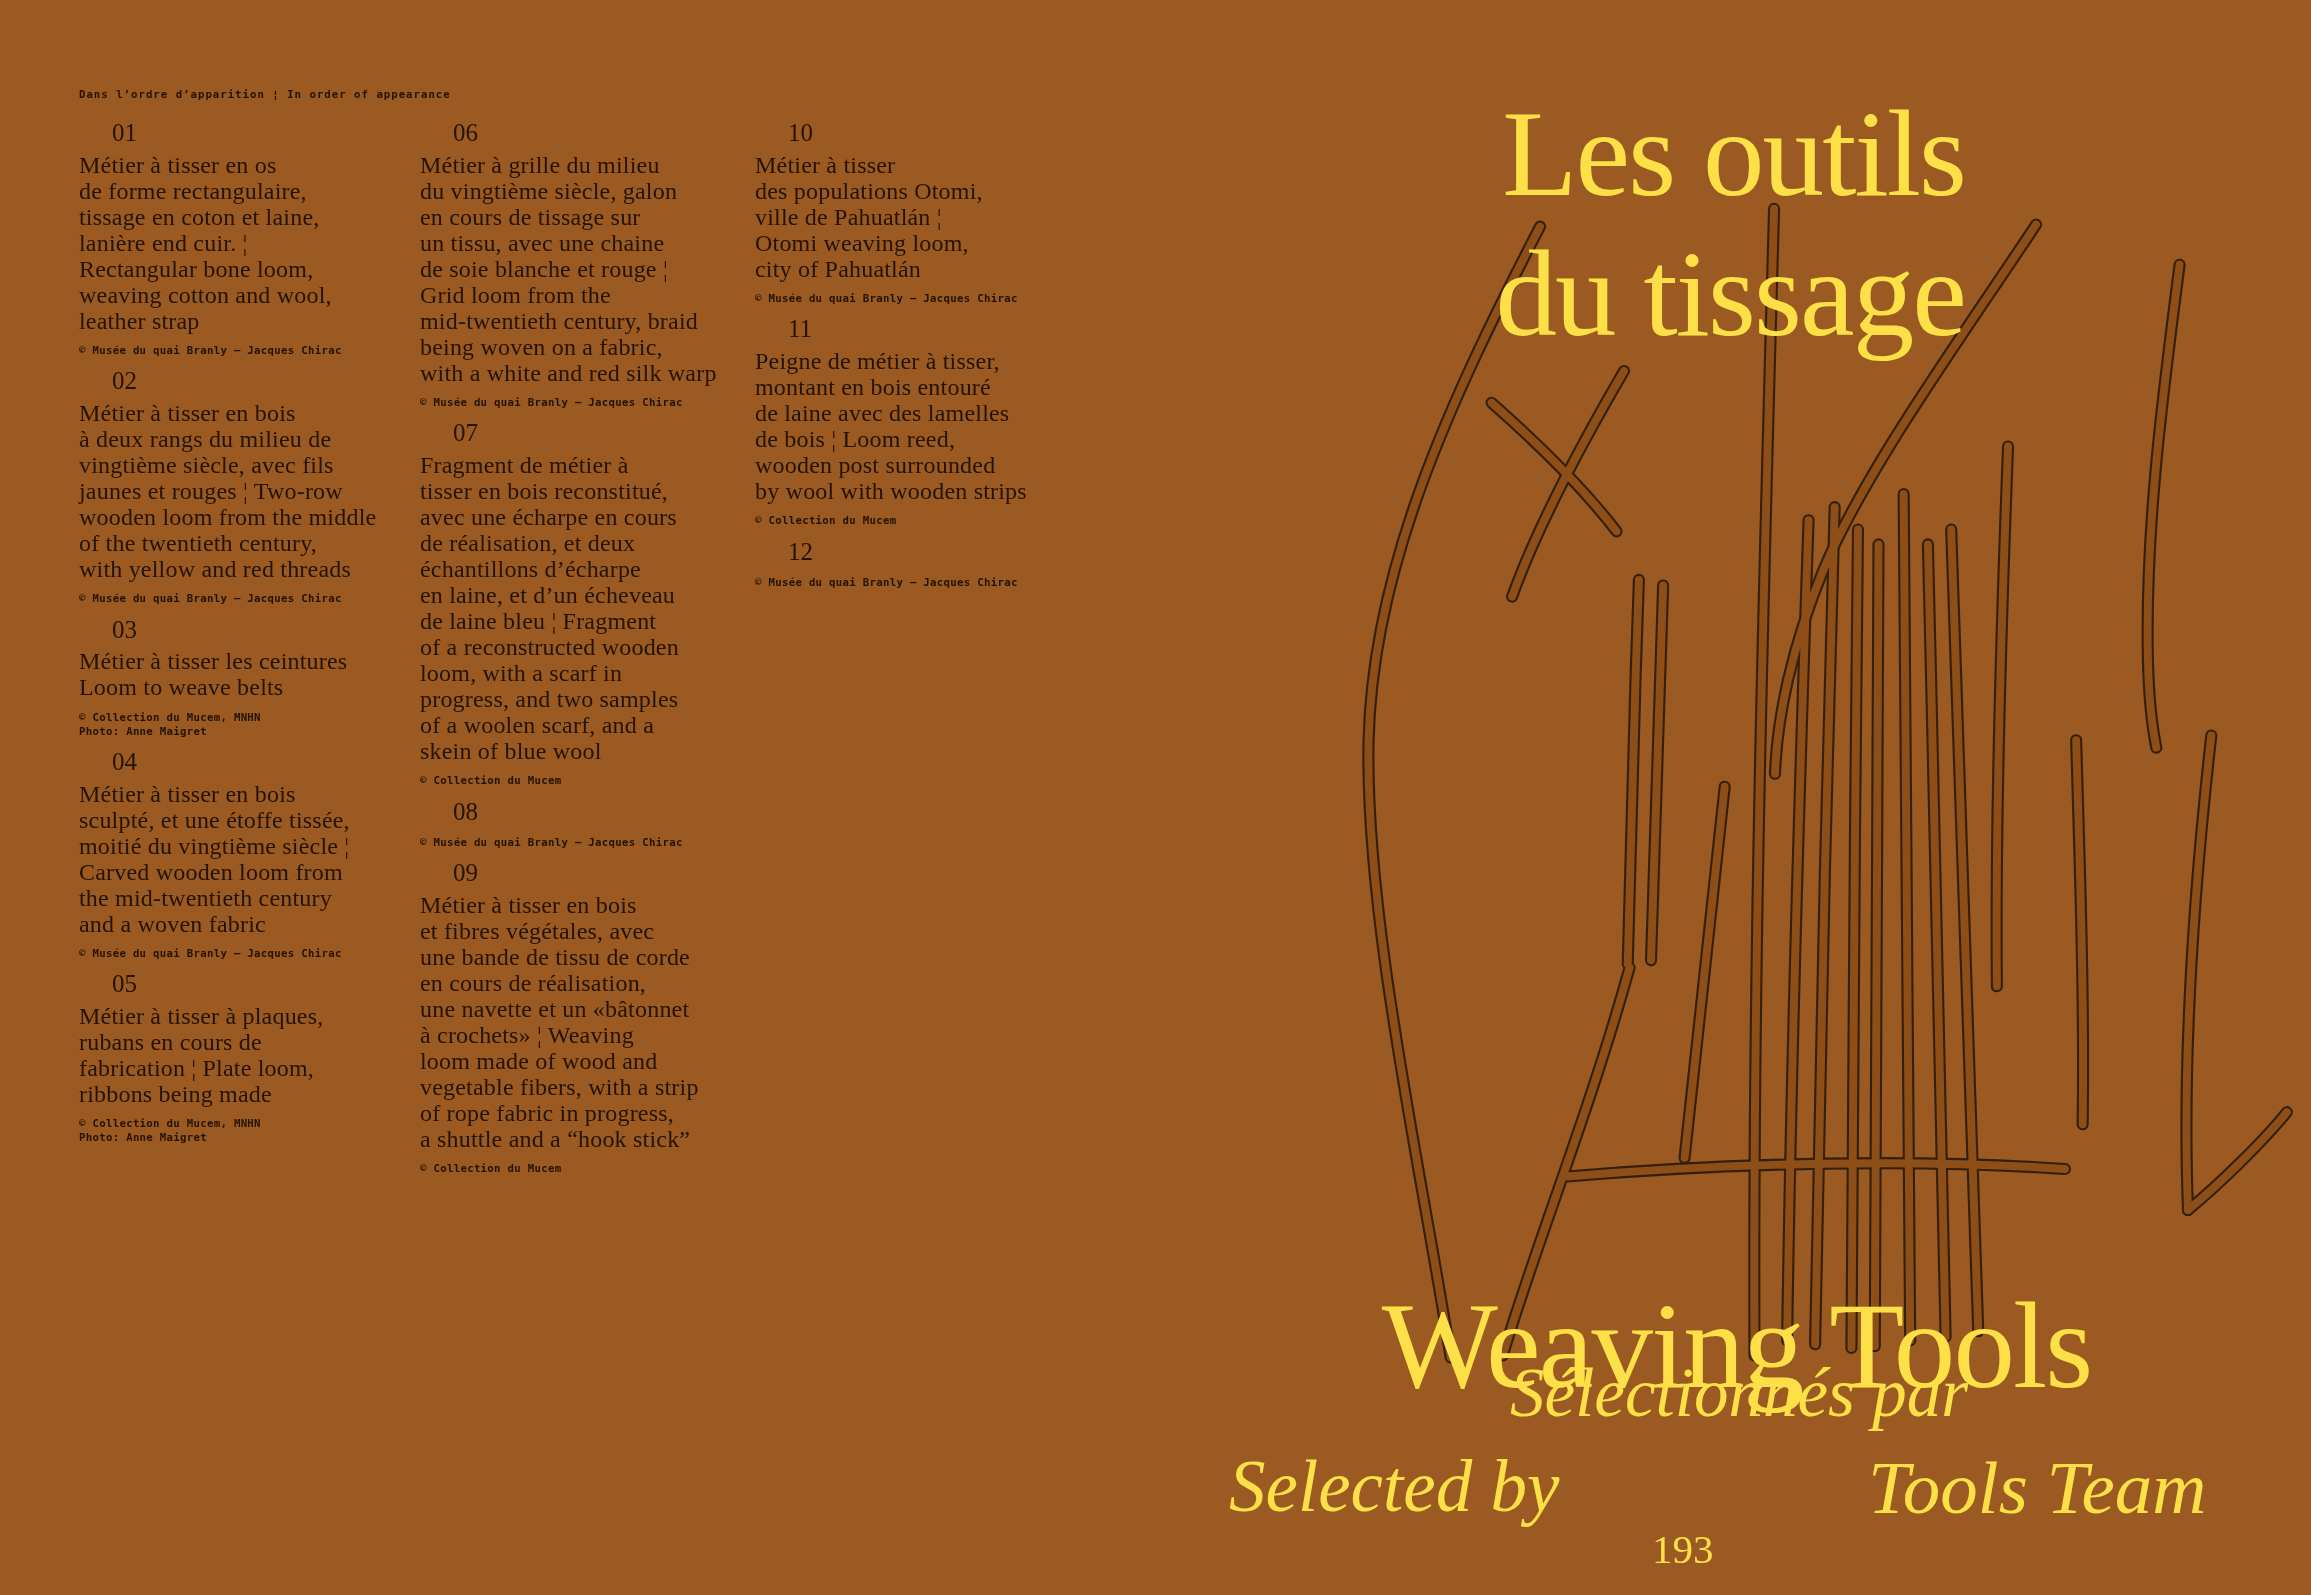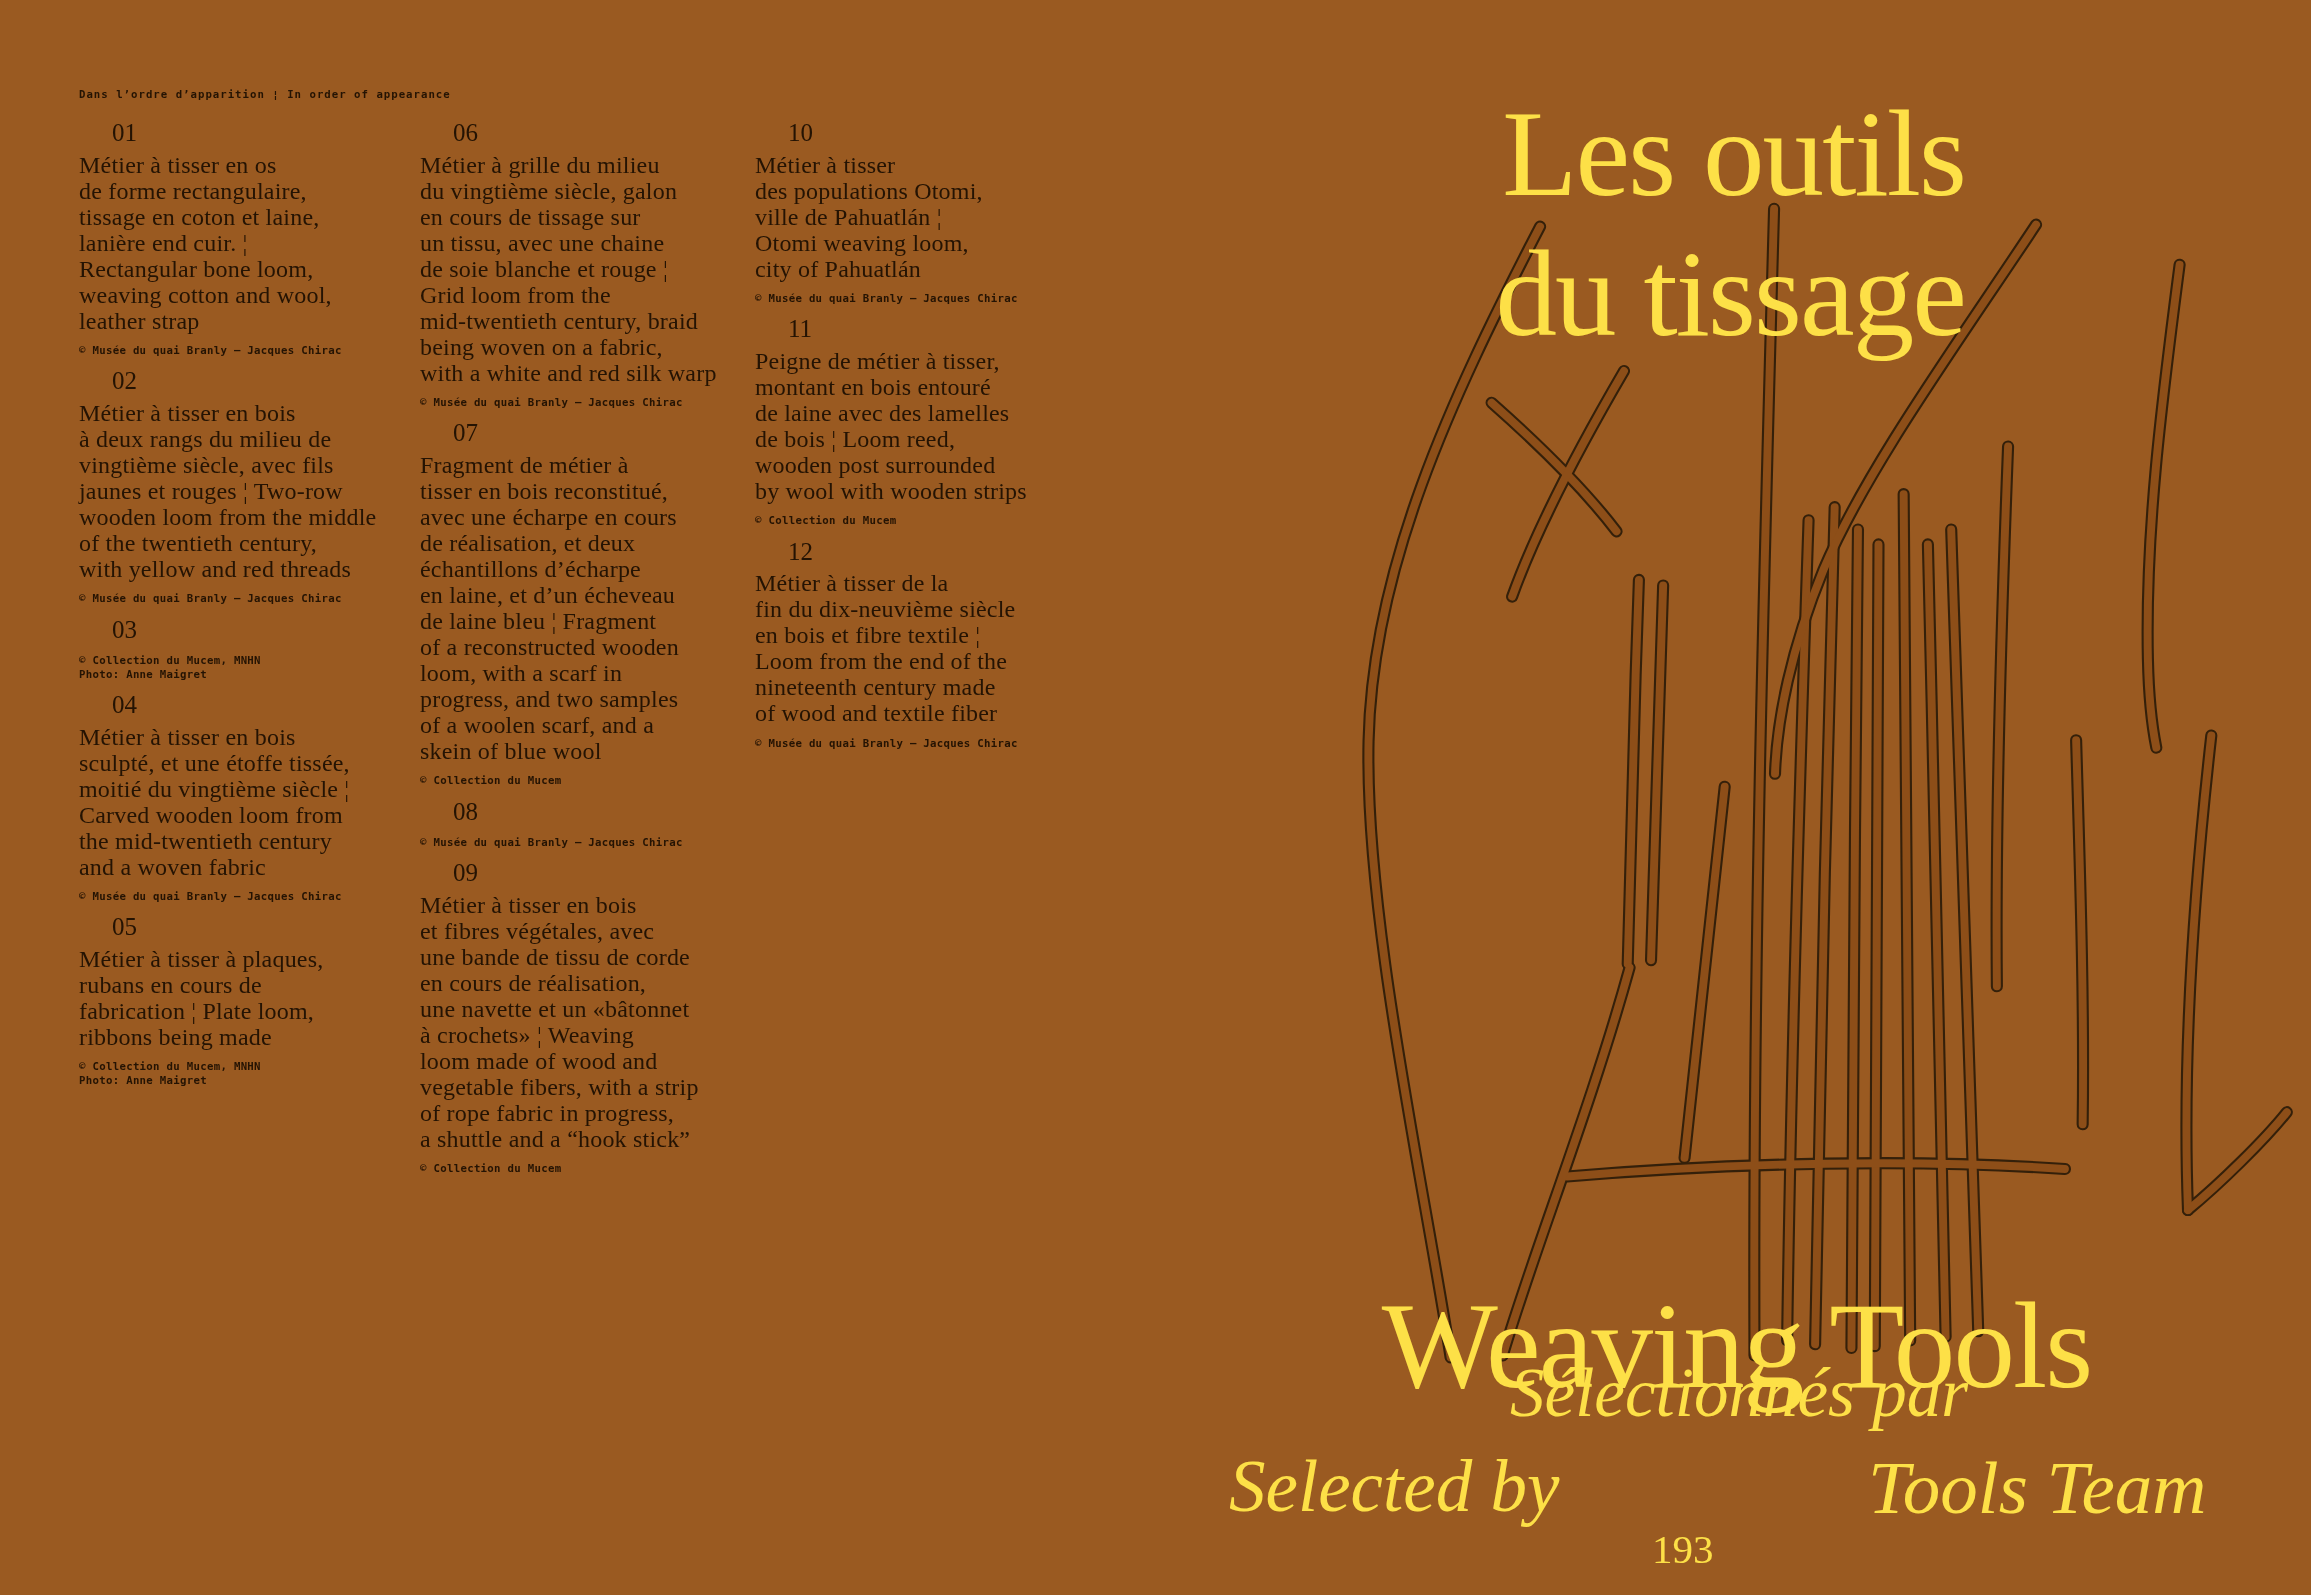--- a/index.html
+++ b/index.html
@@ -97,20 +97,22 @@
 à deux rangs du milieu de
 vingtième siècle, avec fils
 jaunes et rouges ¦ Two-row
 wooden loom from the middle
 of the twentieth century,
 with yellow and red threads</div>
       <div class="credit">© Musée du quai Branly – Jacques Chirac</div>
     </div>
     <div class="item">
       <div class="num">03</div>
+      <div class="body">Métier à tisser les ceintures
+Loom to weave belts</div>
       <div class="credit">© Collection du Mucem, MNHN
 Photo: Anne Maigret</div>
     </div>
     <div class="item">
       <div class="num">04</div>
       <div class="body">Métier à tisser en bois
 sculpté, et une étoffe tissée,
 moitié du vingtième siècle ¦
 Carved wooden loom from
 the mid-twentieth century
@@ -191,26 +193,20 @@
       <div class="body">Peigne de métier à tisser,
 montant en bois entouré
 de laine avec des lamelles
 de bois ¦ Loom reed,
 wooden post surrounded
 by wool with wooden strips</div>
       <div class="credit">© Collection du Mucem</div>
     </div>
     <div class="item">
       <div class="num">12</div>
-      <div class="body">Métier à tisser de la
-fin du dix-neuvième siècle
-en bois et fibre textile ¦
-Loom from the end of the
-nineteenth century made
-of wood and textile fiber</div>
       <div class="credit">© Musée du quai Branly – Jacques Chirac</div>
     </div>
   </div>
 
 <div class="abs blue" id="title-fr">Les outils
 du tissage</div>
 <div class="abs blue" id="title-en">Weaving Tools</div>
 <div class="abs blue script" id="selected-par">Sélectionnés par</div>
 <div class="abs blue script" id="selected-by">Selected by</div>
 <div class="abs blue script" id="tools-team">Tools Team</div>

